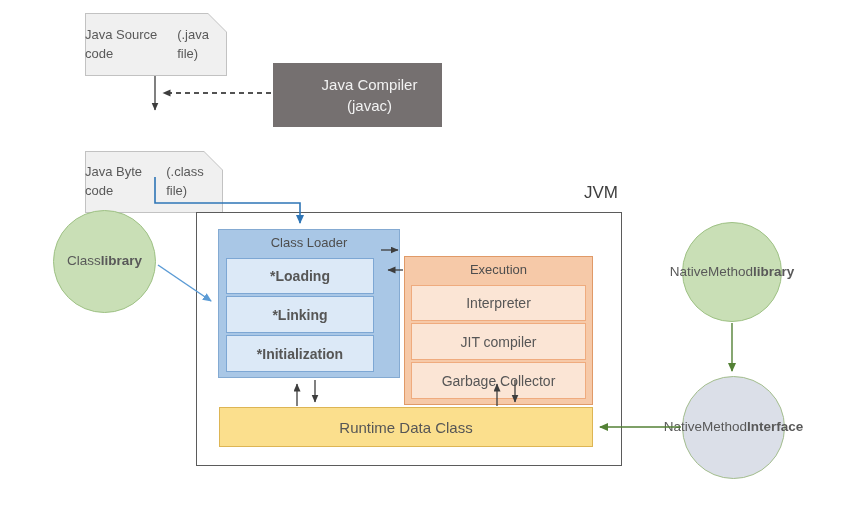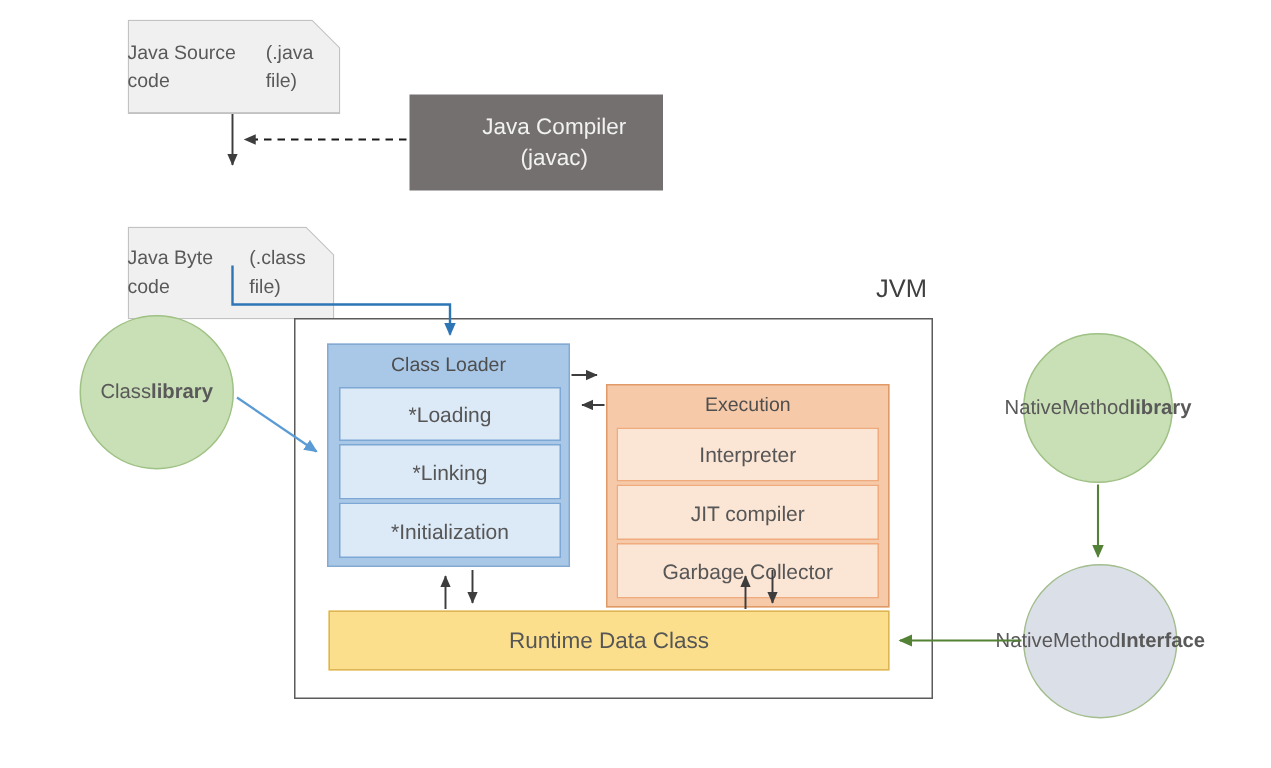--- a/index.html
+++ b/index.html
@@ -23,23 +23,23 @@
   .jvm-box{position:absolute;left:196px;top:212px;width:424px;height:252px;
     border:1px solid #5b5b5b;background:#ffffff;}
   .jvm-label{position:absolute;left:560px;top:183px;width:58px;text-align:right;
     font-size:17px;color:#3f3f3f;}
   
   .stack{position:absolute;box-sizing:border-box;}
   .stack .stack-title{position:absolute;left:0;right:0;top:5px;text-align:center;
     font-size:13px;color:#4e4e4e;}
   .slot{position:absolute;box-sizing:border-box;display:flex;align-items:center;
     justify-content:center;font-size:14px;color:#565656;}
-  .loader{left:218px;top:229px;width:162px;height:149px;background:#a9c7e6;border:1px solid #84aad2;}
+  .loader{left:218px;top:229px;width:182px;height:149px;background:#a9c7e6;border:1px solid #84aad2;}
   .loader .slot{background:#dcе9f7;}
-  .loader-slot{background:#dce9f7;border:1px solid #7da7d4;}
+  .loader-slot{background:#dce9f7;border:1px solid #7da7d4;font-weight:bold;}
   .exec{left:404px;top:229px;width:189px;height:149px;background:#f6c9a8;border:1px solid #e09a68;margin-top:27px;}
   .exec-slot{background:#fbe5d5;border:1px solid #efab7e;}
   
   .runtime{position:absolute;left:219px;top:407px;width:374px;height:40px;
     box-sizing:border-box;background:#fbdf8d;border:1px solid #ddb554;
     display:flex;align-items:center;justify-content:center;font-size:15px;color:#565656;}
   
   .circle{position:absolute;border-radius:50%;box-sizing:border-box;
     display:flex;flex-direction:row;justify-content:center;align-items:center;
     font-size:13.5px;line-height:1.4;text-align:center;color:#595959;}

